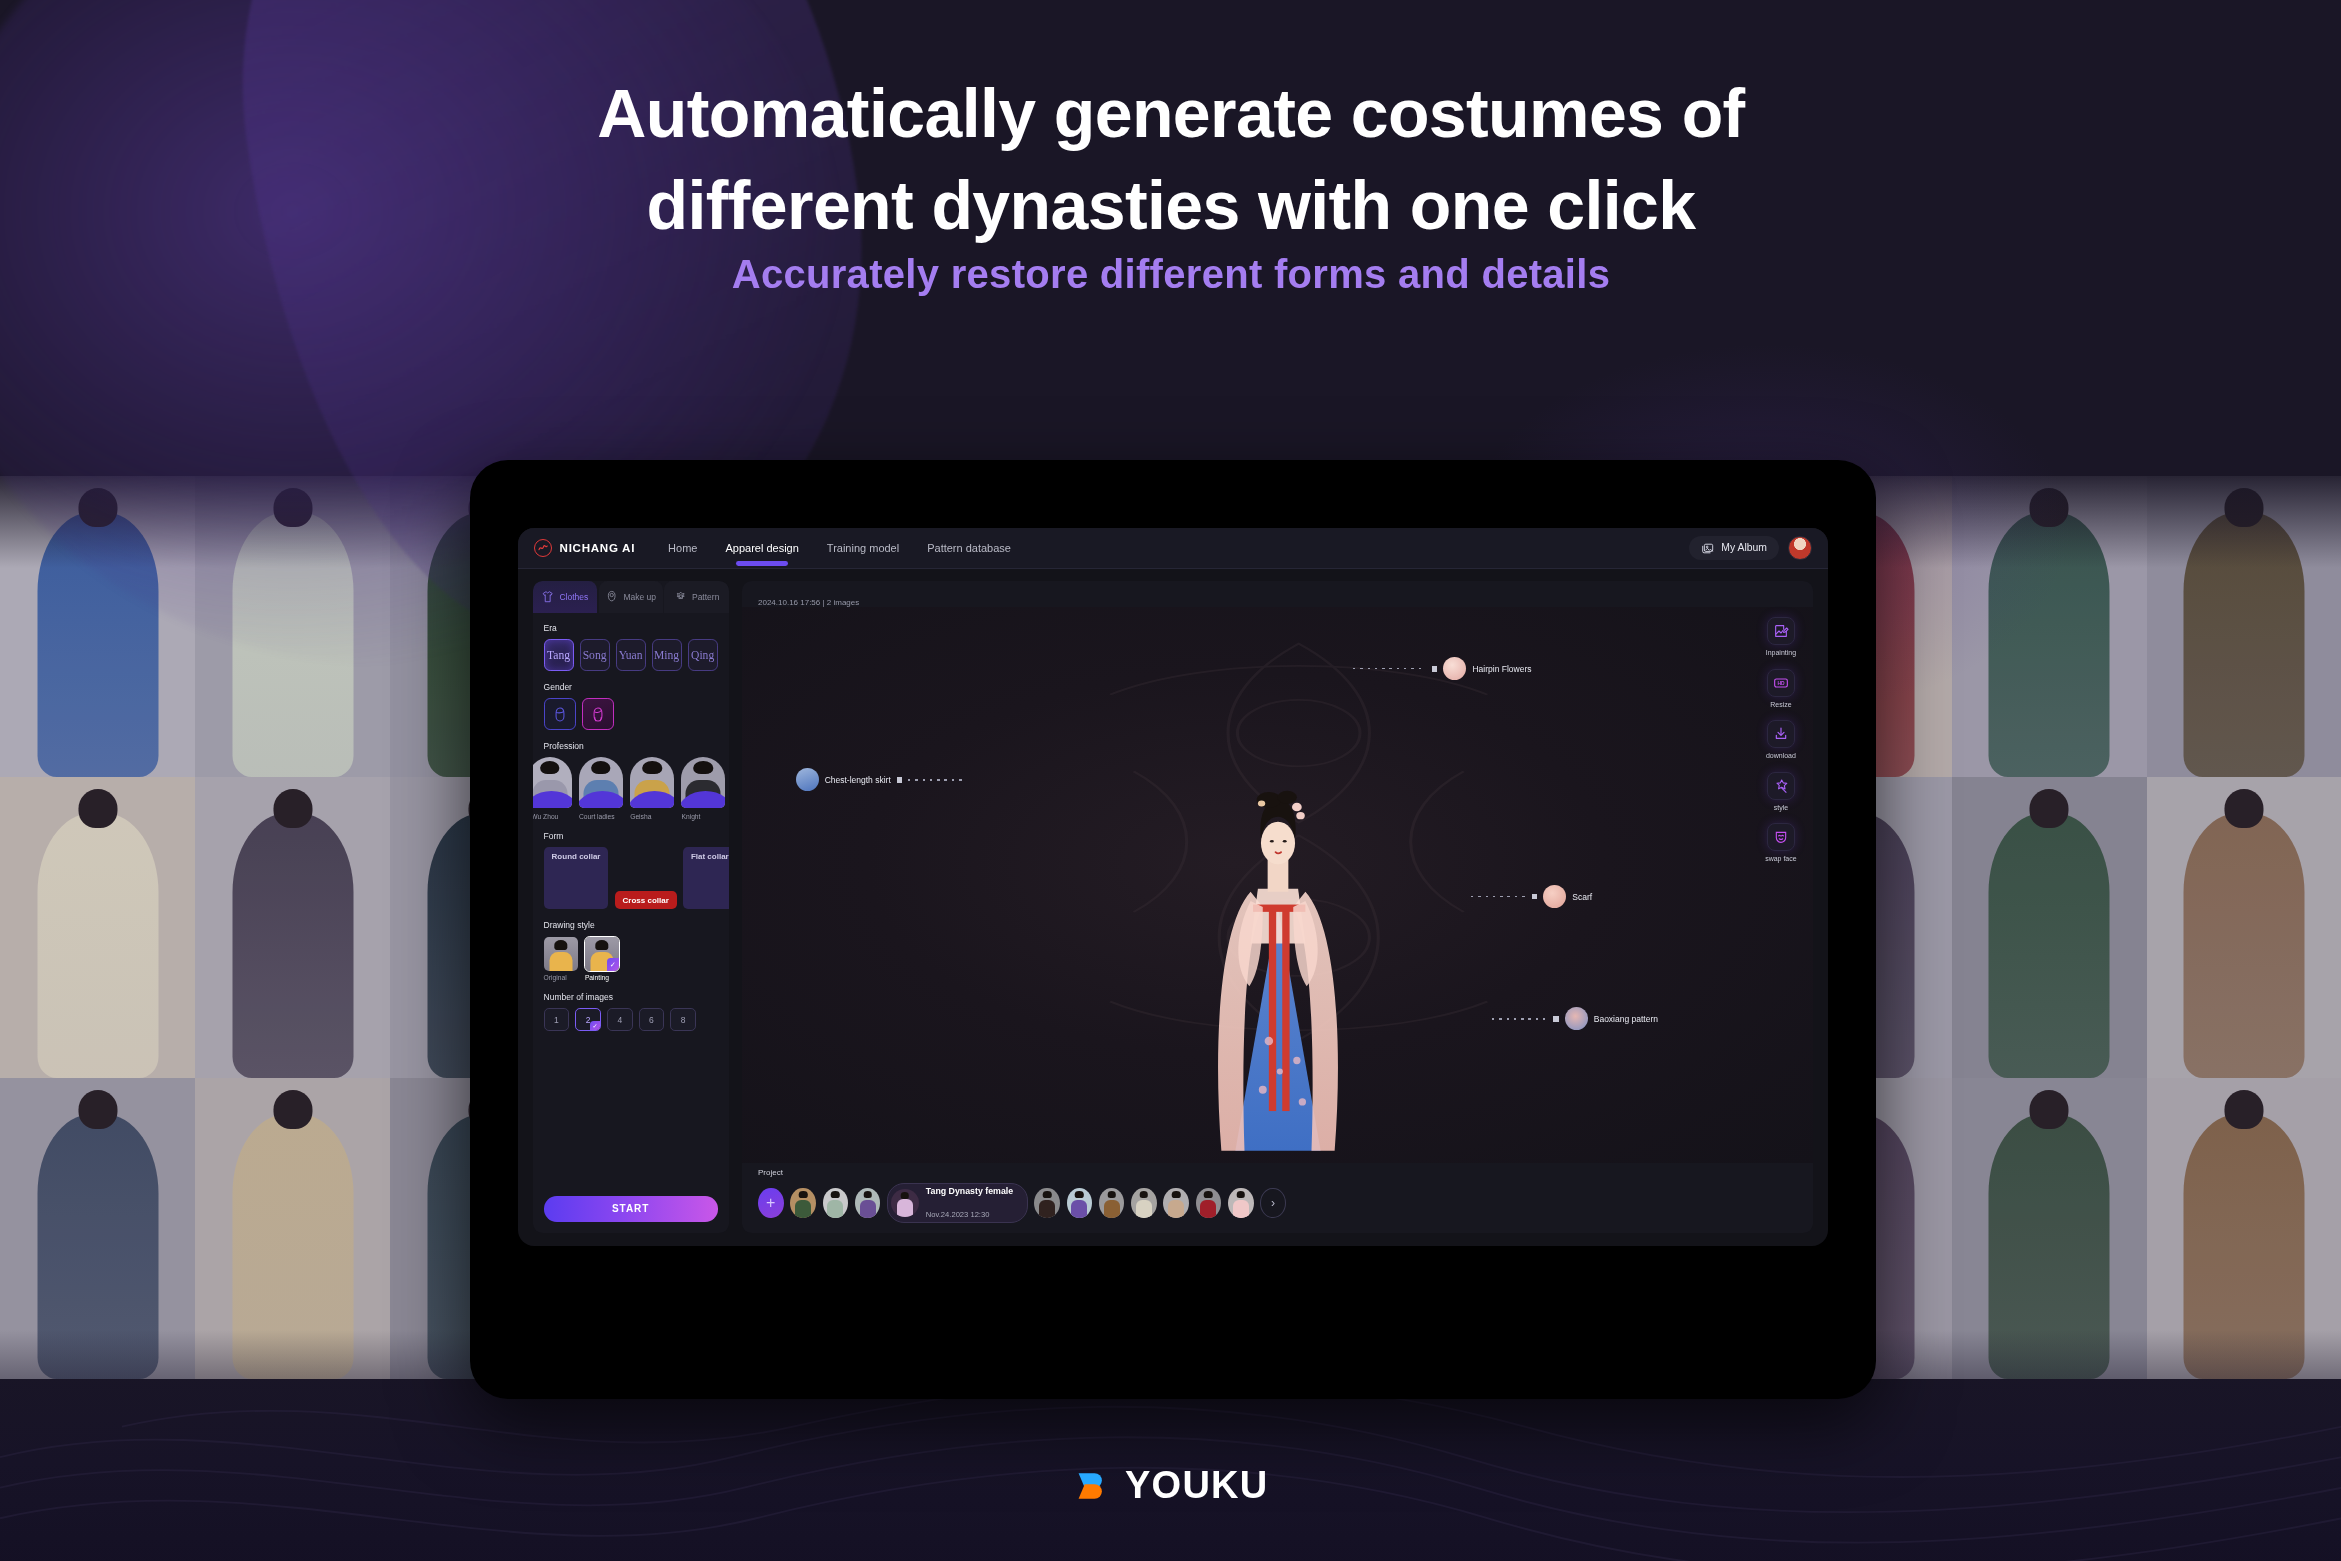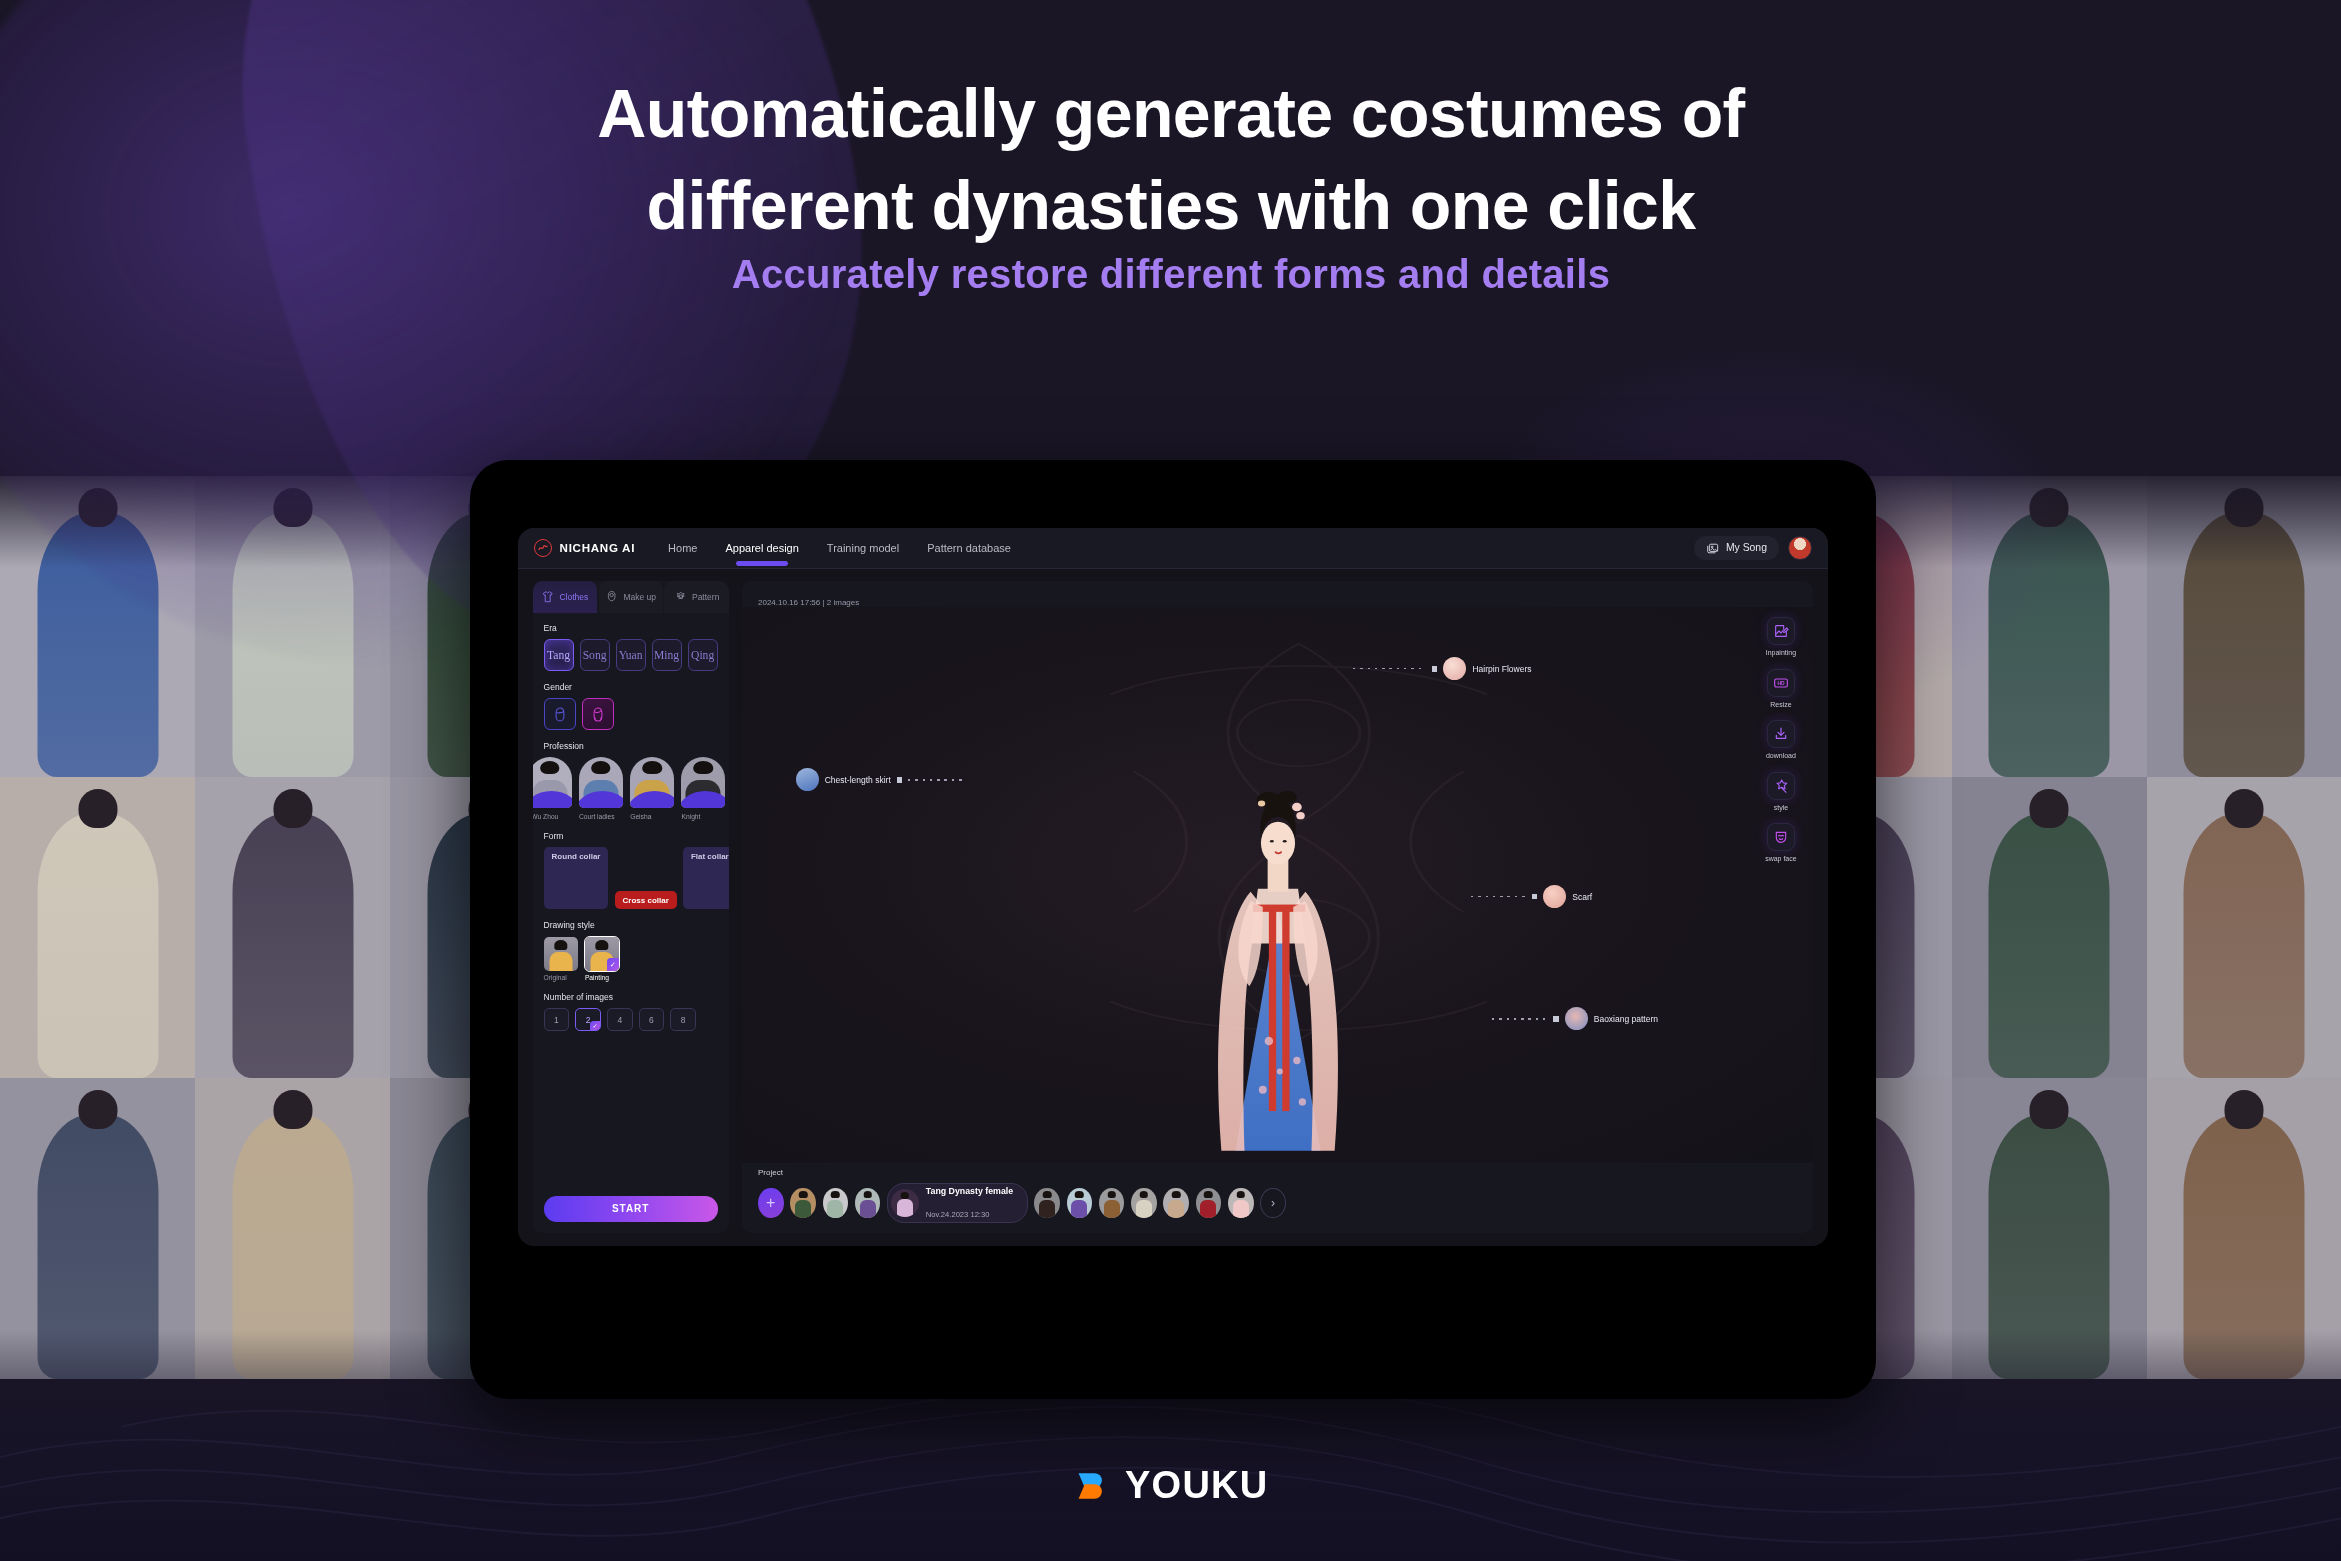--- a/index.html
+++ b/index.html
@@ -387,21 +387,21 @@
           <div class="nav-item">Pattern database</div>
         </div>
         <div class="appbar-right">
           <div class="album-btn">
             <svg width="13.4" height="12.2" viewBox="0 0 24 22" fill="none" stroke="#d7d8e4" stroke-width="1.7">
               <rect x="6" y="4" width="15" height="13" rx="2.5"></rect>
               <path d="M3 7v10a2.5 2.5 0 0 0 2.5 2.5H17"></path>
               <circle cx="11" cy="9" r="1.6"></circle>
               <path d="M8 15l3.5-3.5L15 15l2-2 4 4"></path>
             </svg>
-            <span>My Song</span>
+            <span>My Album</span>
           </div>
           <div class="avatar"></div>
         </div>
       </div>
 
       <div class="appbody">
 
         <div class="leftpanel">
           <div class="segtabs">
             <div class="segtab active">

